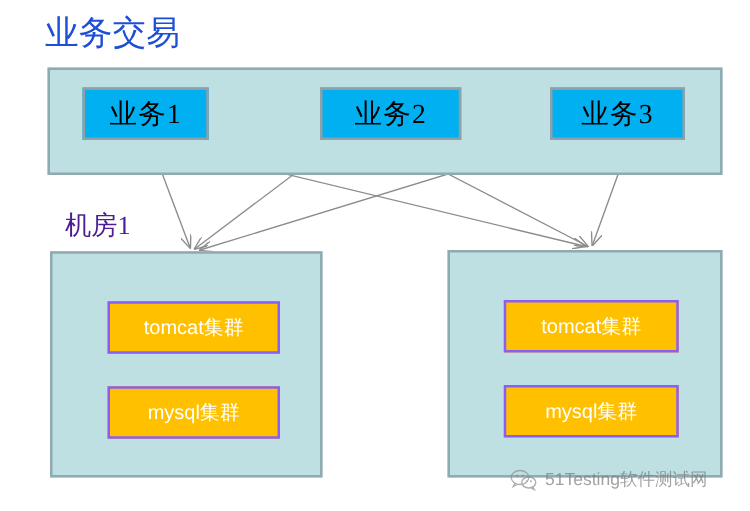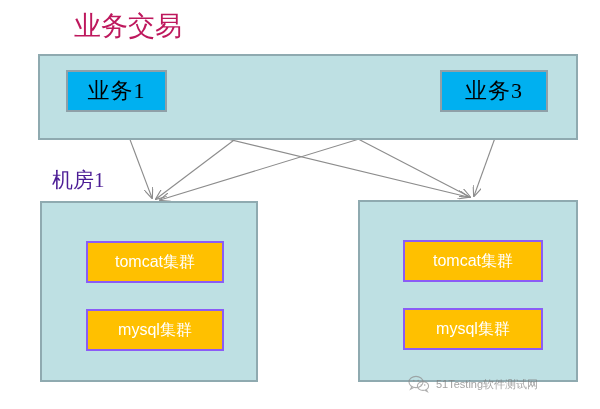--- a/index.html
+++ b/index.html
@@ -17,24 +17,23 @@
     background: #ffffff;
     overflow: hidden;
   }
   
   .diagram-title {
     position: absolute;
     left: 36px;
     top: 12px;
     font-size: 27px;
     line-height: 1.1;
-    color: #be185d;
+    color: #1d4ed8;
     font-family: "Liberation Serif", "DejaVu Serif", serif;
     white-space: nowrap;
-    margin-left: 38px;
   }
   
   .group-box {
     position: absolute;
     background: #BEE0E3;
     border: 2px solid #8FAAB0;
     box-sizing: border-box;
   }
   #business-group {
     left: 38px;
@@ -118,21 +117,21 @@
     position: absolute;
     left: 408px;
     top: 375px;
     display: flex;
     align-items: center;
     gap: 6px;
     opacity: 0.72;
   }
   #watermark .wm-text {
     font-family: "Liberation Sans", "DejaVu Sans", sans-serif;
-    font-size: 11px;
+    font-size: 14px;
     color: #7d7d7d;
     white-space: nowrap;
     letter-spacing: 0px;
   }
   #watermark .wm-icon {
     display: block;
   }
 </style>
 </head>
 <body>
@@ -160,20 +159,23 @@
       <path d="M444,113 L160,200"></path>
 
       <path d="M504,113 L474,196"></path>
     </g>
   </svg>
 
   <div class="group-box" id="business-group"></div>
 
   <div class="node-blue" id="node-business-1">
     <span>业务1</span>
+  </div>
+  <div class="node-blue" id="node-business-2">
+    <span>业务2</span>
   </div>
   <div class="node-blue" id="node-business-3">
     <span>业务3</span>
   </div>
 
   <div class="zone-label" id="label-dc-left">机房1</div>
 
   <div class="group-box" id="dc-left-group"></div>
   <div class="node-orange" id="node-left-tomcat">
     <span>tomcat集群</span>

